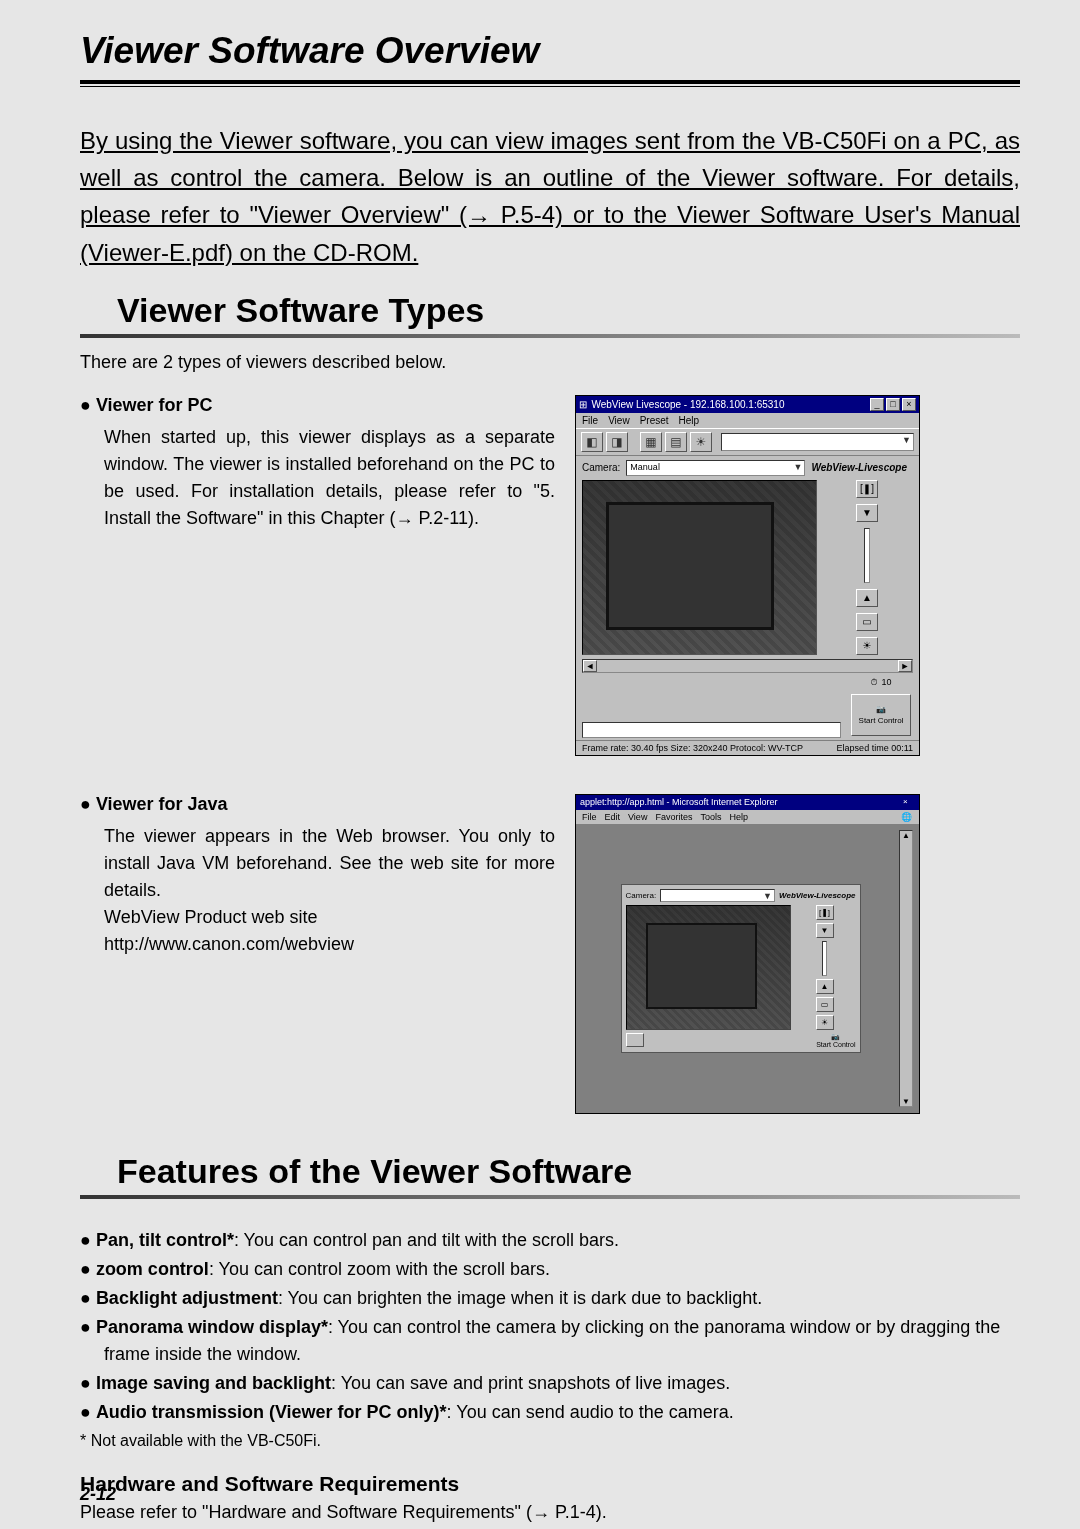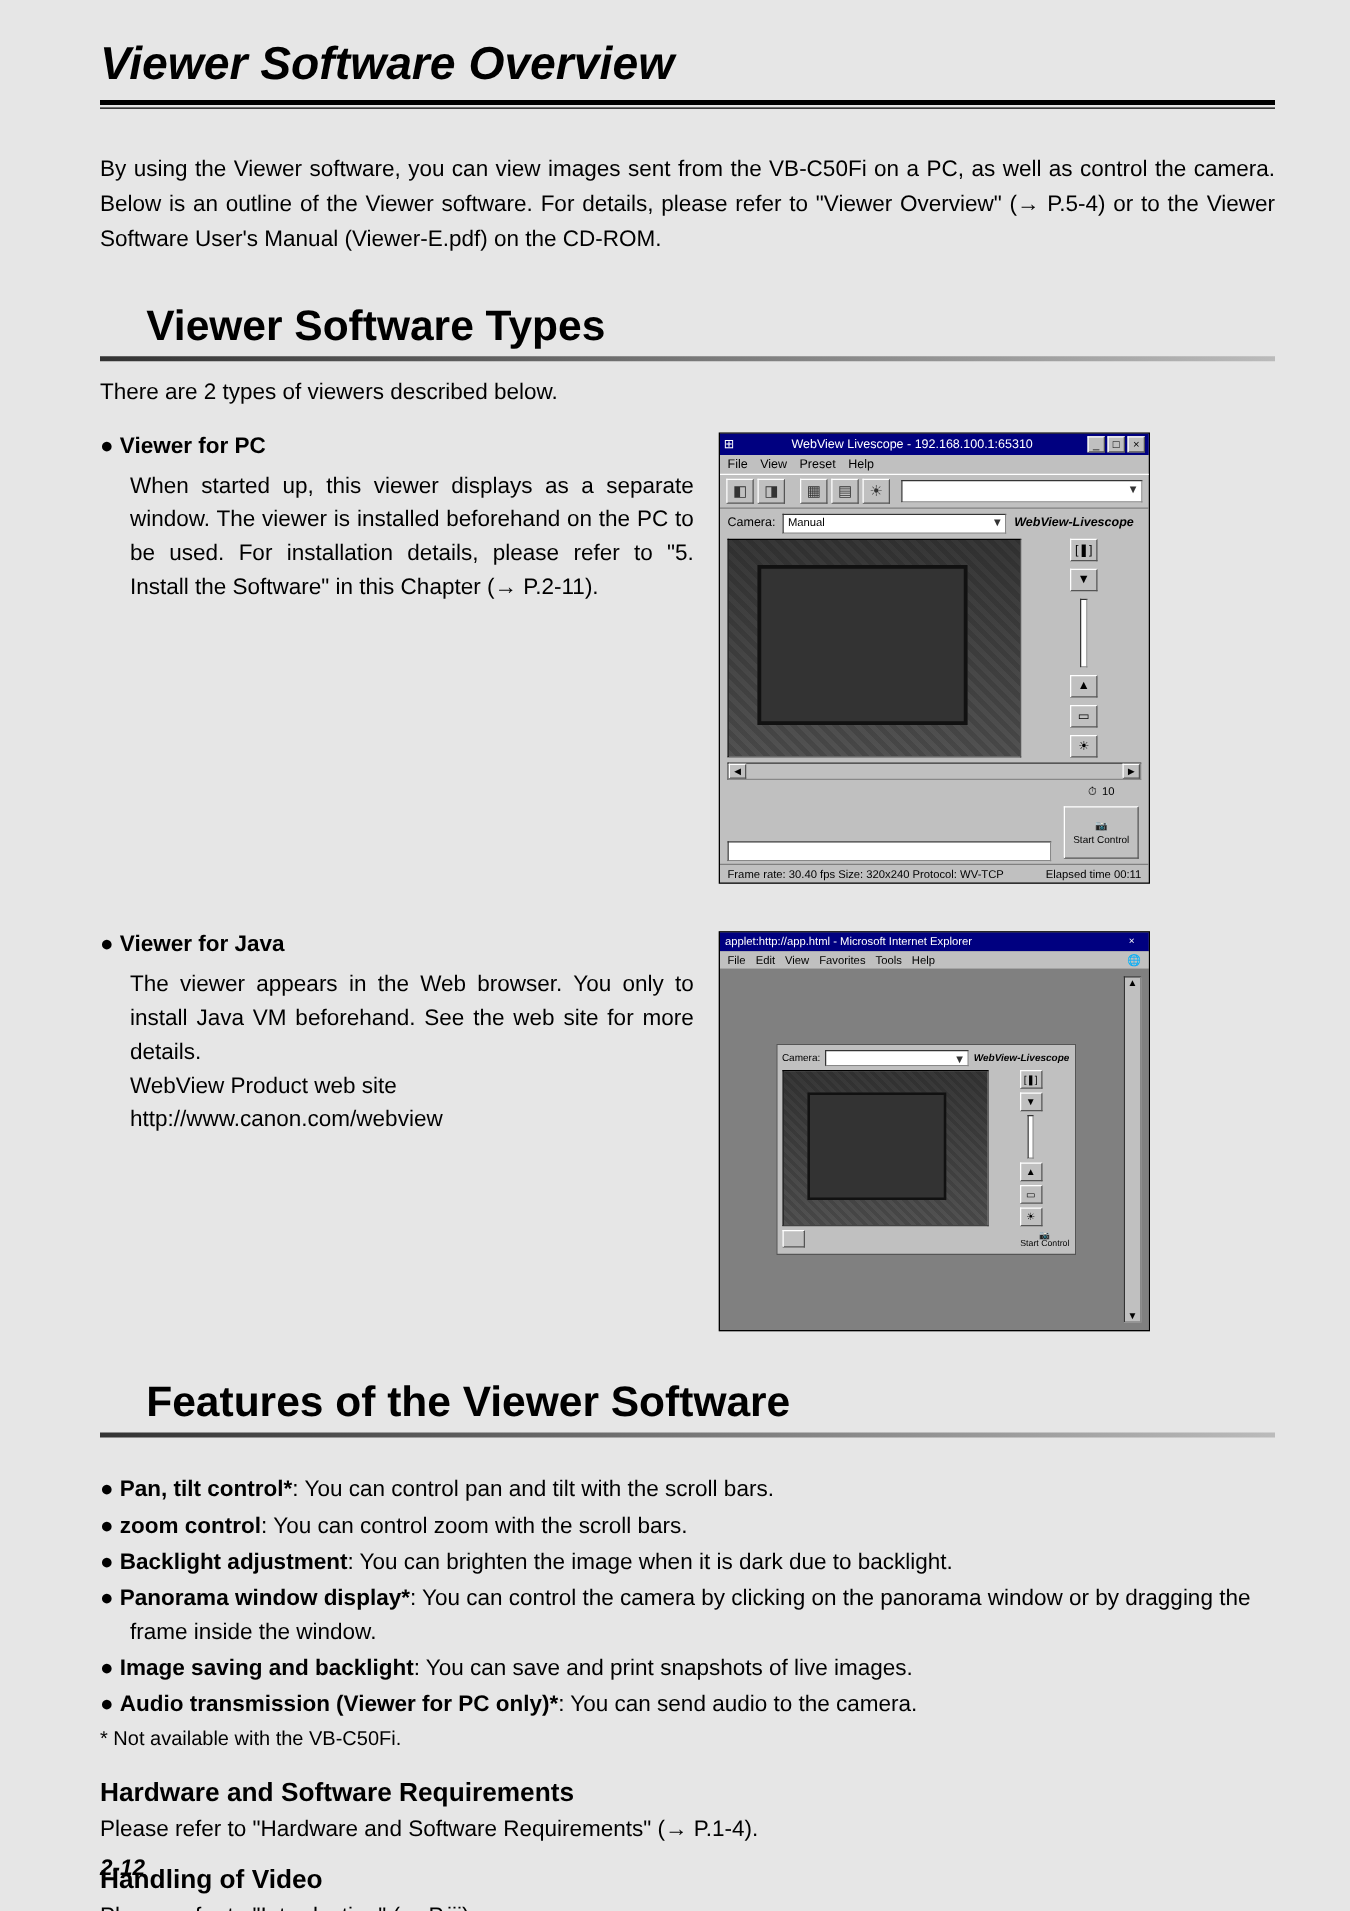--- a/index.html
+++ b/index.html
@@ -20,24 +20,25 @@
   }
   .title-rule-thick {
     border-top: 4px solid #000;
     margin-bottom: 2px;
   }
   .title-rule-thin {
     border-top: 1px solid #000;
     margin-bottom: 35px;
   }
   .intro {
-    font-size: 18px;
+    font-size: 24px;
     line-height: 1.55;
     text-align: justify;
-    margin-bottom: 36px;
+    margin-bottom: 20px;
+    text-decoration: underline;
   }
   .section-header {
     font-size: 34px;
     font-weight: bold;
     margin-bottom: 4px;
     padding-left: 8px;
     margin-left: 29px;
   }
   .section-header-wrap {
     border-bottom: 4px solid transparent;
@@ -90,21 +91,21 @@
     font-family: "MS Sans Serif", Arial, sans-serif;
   }
   .titlebar {
     background: #000080;
     color: #fff;
     display: flex;
     align-items: center;
     padding: 2px 3px;
     font-size: 10px;
   }
-  .titlebar .title { flex: 1; padding-left: 4px; text-align: center; }
+  .titlebar .title { flex: 1; padding-left: 4px; }
   .titlebar .wbtn {
     width: 14px; height: 13px;
     background: #c0c0c0;
     border: 1px solid #fff;
     border-right-color:#555; border-bottom-color:#555;
     margin-left: 2px;
     color:#000;
     font-size:9px; line-height:11px; text-align:center;
   }
   .menubar {

